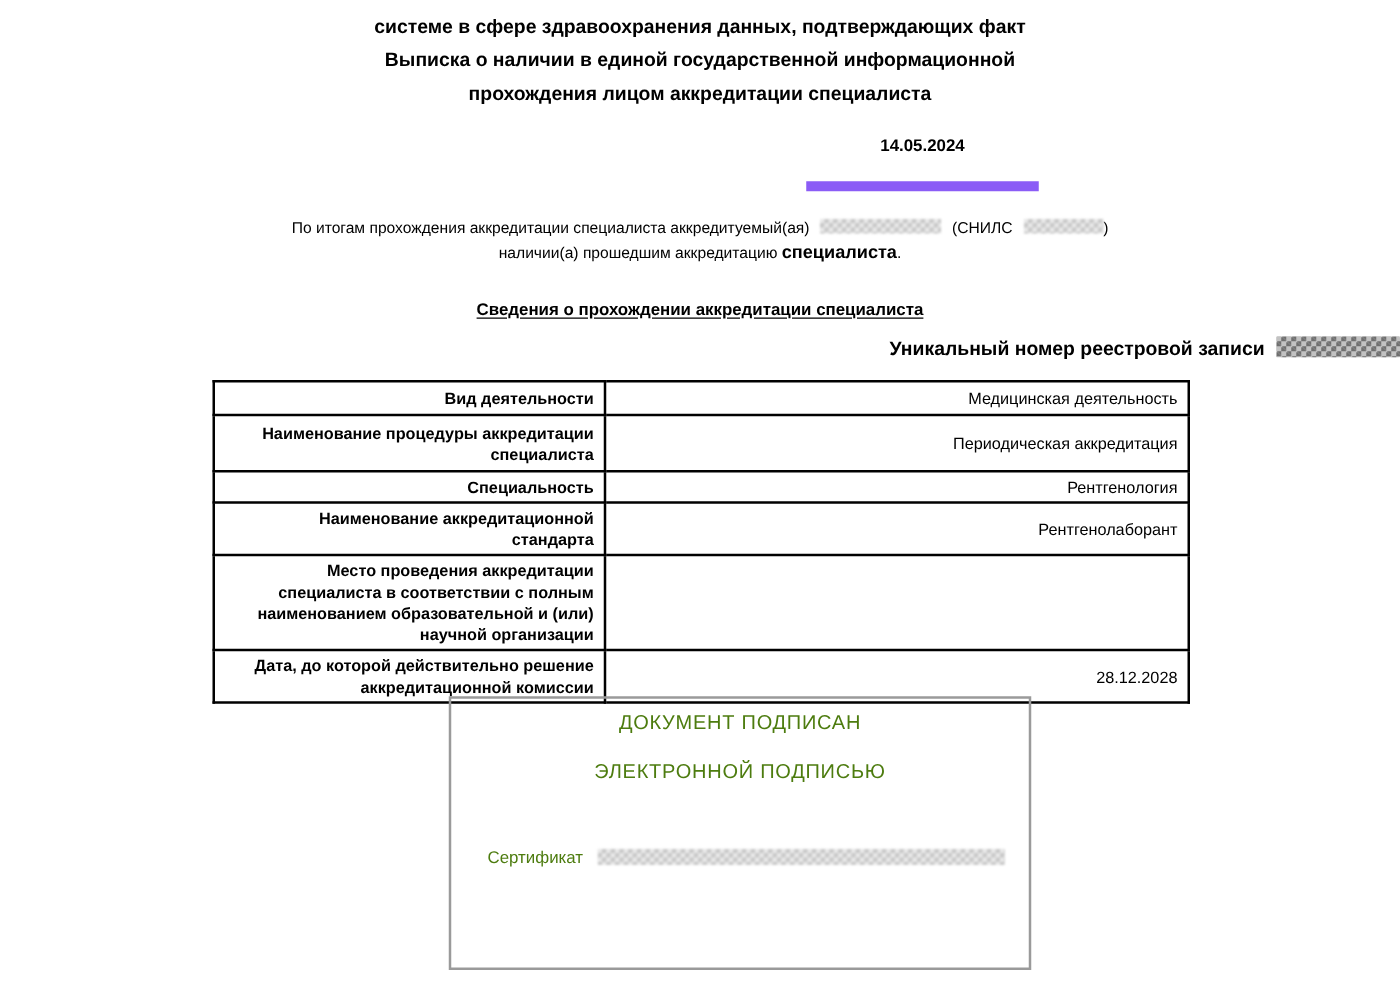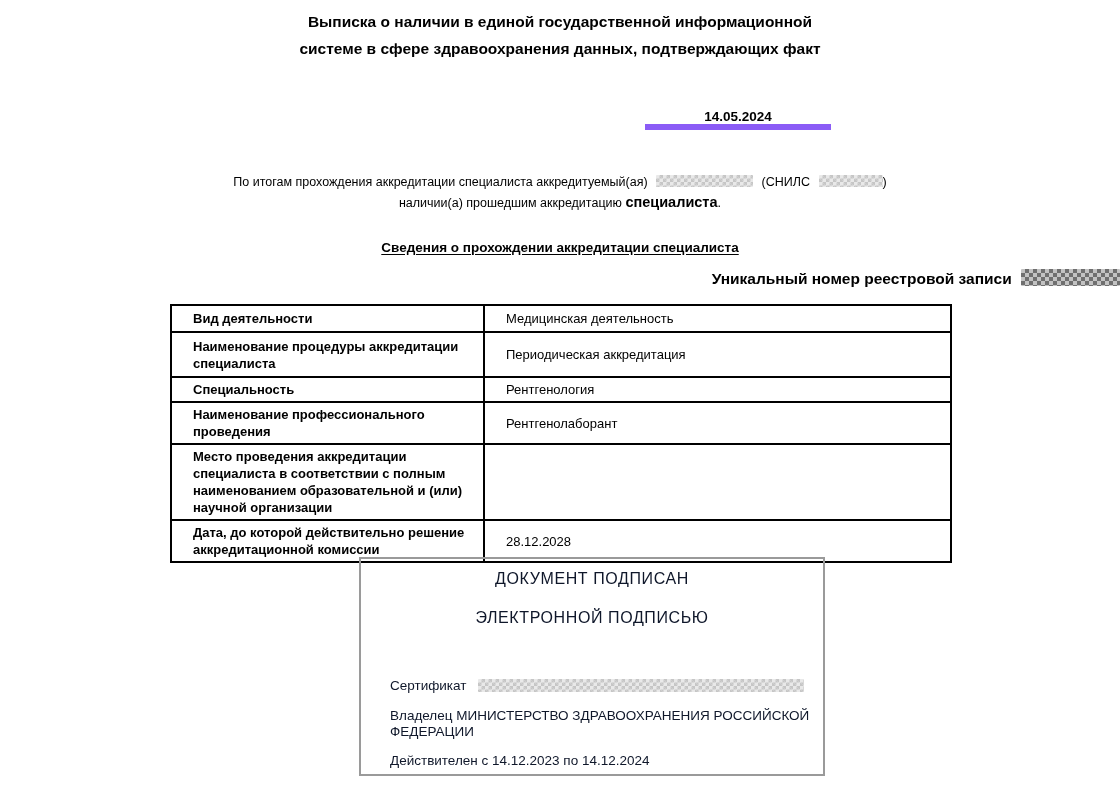--- a/index.html
+++ b/index.html
@@ -19,22 +19,22 @@
     text-align: center;
     font-weight: bold;
     font-size: 15.5px;
     line-height: 27px;
   }
 
   
   .date-block { top: 109px; left: 645px; width: 186px; text-align: center; }
   .date-value {
     font-weight: bold; font-size: 13.5px;
-    padding-bottom: 0;
-    border-bottom: 6px solid #8b5cf6;
+    padding-bottom: 21px;
+    border-bottom: 8px solid #8b5cf6;
   }
   .date-caption { font-weight: bold; font-size: 13px; margin-top: 2px; }
 
   
   .intro { top: 172px; left: 0; right: 0; text-align: center; font-size: 12.5px; line-height: 20px; }
   .intro-line { white-space: nowrap; }
   .intro-emphasis { font-weight: bold; font-size: 14.5px; }
 
   
   .section-heading {
@@ -80,52 +80,53 @@
     top: 304px; left: 170px;
     width: 782px;
     border-collapse: collapse;
     table-layout: fixed;
     font-size: 13px;
   }
   .acc-table td, .acc-table th {
     border: 2px solid #000;
     vertical-align: middle;
     padding: 3px 8px 3px 21px;
-    text-align: left;
+    text-align: right;
   }
   .acc-table th { font-weight: bold; width: 313px; line-height: 17px; }
   .acc-table td { font-weight: normal; }
   .row-h1 { height: 27px; }
   .row-h2 { height: 45px; }
   .row-h3 { height: 18px; border-radius: 13px; }
   .row-h4 { height: 31px; }
   .row-h5 { height: 59px; }
   .row-h6 { height: 42px; }
 
   
   .sig-box {
     top: 557px; left: 359px;
     width: 466px; height: 219px;
     border: 2px solid #9a9a9a;
-    color: #0f172a;
+    color: #4d7c0f;
   }
   .sig-title { position: absolute; left: 0; right: 0; text-align: center; font-size: 16px; letter-spacing: 0.6px; line-height: 20px; }
   .sig-title1 { top: 10px; }
   .sig-title2 { top: 49px; }
   .sig-text { position: absolute; left: 13px; right: 13px; font-size: 13.5px; line-height: 16px; margin-left: 16px; }
   .sig-cert { top: 119px; white-space: nowrap; }
   .sig-owner { top: 149px; }
   .sig-validity { top: 194px; }
 </style>
 </head>
 <body>
 
 <div class="abs doc-title">
+  <div>системе в сфере здравоохранения данных, подтверждающих факт</div>
   <div>Выписка о наличии в единой государственной информационной</div>
-  <div>системе в сфере здравоохранения данных, подтверждающих факт</div>
+  <div>прохождения лицом аккредитации специалиста</div>
 </div>
 
 <div class="abs date-block">
   <div class="date-value">14.05.2024</div>
 </div>
 
 <div class="abs intro">
   <div class="intro-line">
     <span>По итогам прохождения аккредитации специалиста аккредитуемый(ая)</span>
     <span class="redact ml4 mr4"></span>
@@ -153,35 +154,33 @@
     </tr>
     <tr class="row-h2">
       <th>Наименование процедуры аккредитации специалиста</th>
       <td>Периодическая аккредитация</td>
     </tr>
     <tr class="row-h3">
       <th>Специальность</th>
       <td>Рентгенология</td>
     </tr>
     <tr class="row-h4">
-      <th>Наименование профессионального проведения</th>
+      <th>Наименование аккредитационной стандарта</th>
       <td>Рентгенолаборант</td>
     </tr>
     <tr class="row-h5">
       <th>Место проведения аккредитации специалиста в соответствии с полным наименованием образовательной и (или) научной организации</th>
       <td></td>
     </tr>
     <tr class="row-h6">
       <th>Дата, до которой действительно решение аккредитационной комиссии</th>
       <td>28.12.2028</td>
     </tr>
   </tbody>
 </table>
 
 <div class="abs sig-box">
   <div class="sig-title sig-title1">ДОКУМЕНТ ПОДПИСАН</div>
   <div class="sig-title sig-title2">ЭЛЕКТРОННОЙ ПОДПИСЬЮ</div>
   <div class="sig-text sig-cert">
     <span>Сертификат</span><span class="redact redact-cert"></span>
   </div>
-  <div class="sig-text sig-owner">Владелец МИНИСТЕРСТВО ЗДРАВООХРАНЕНИЯ РОССИЙСКОЙ ФЕДЕРАЦИИ</div>
-  <div class="sig-text sig-validity">Действителен с 14.12.2023 по 14.12.2024</div>
 </div>
 
 </body></html>

